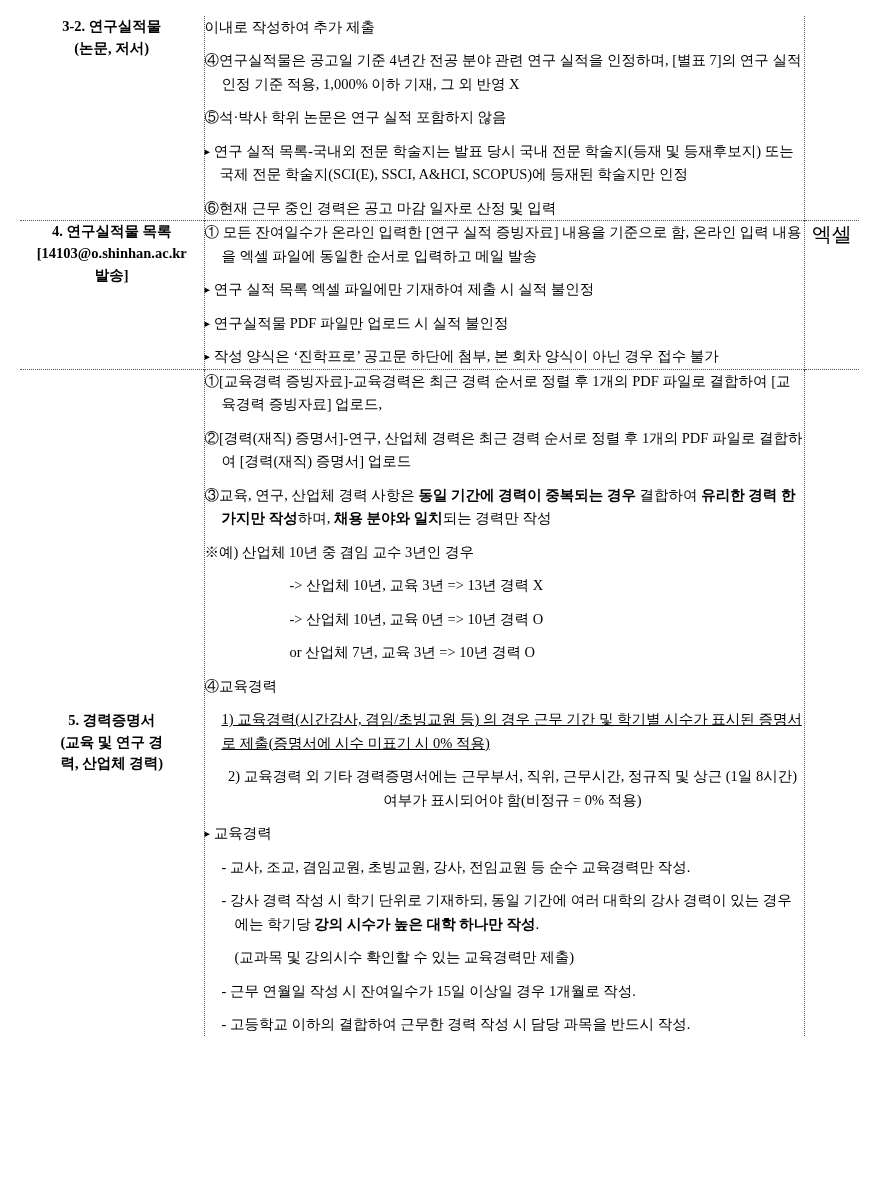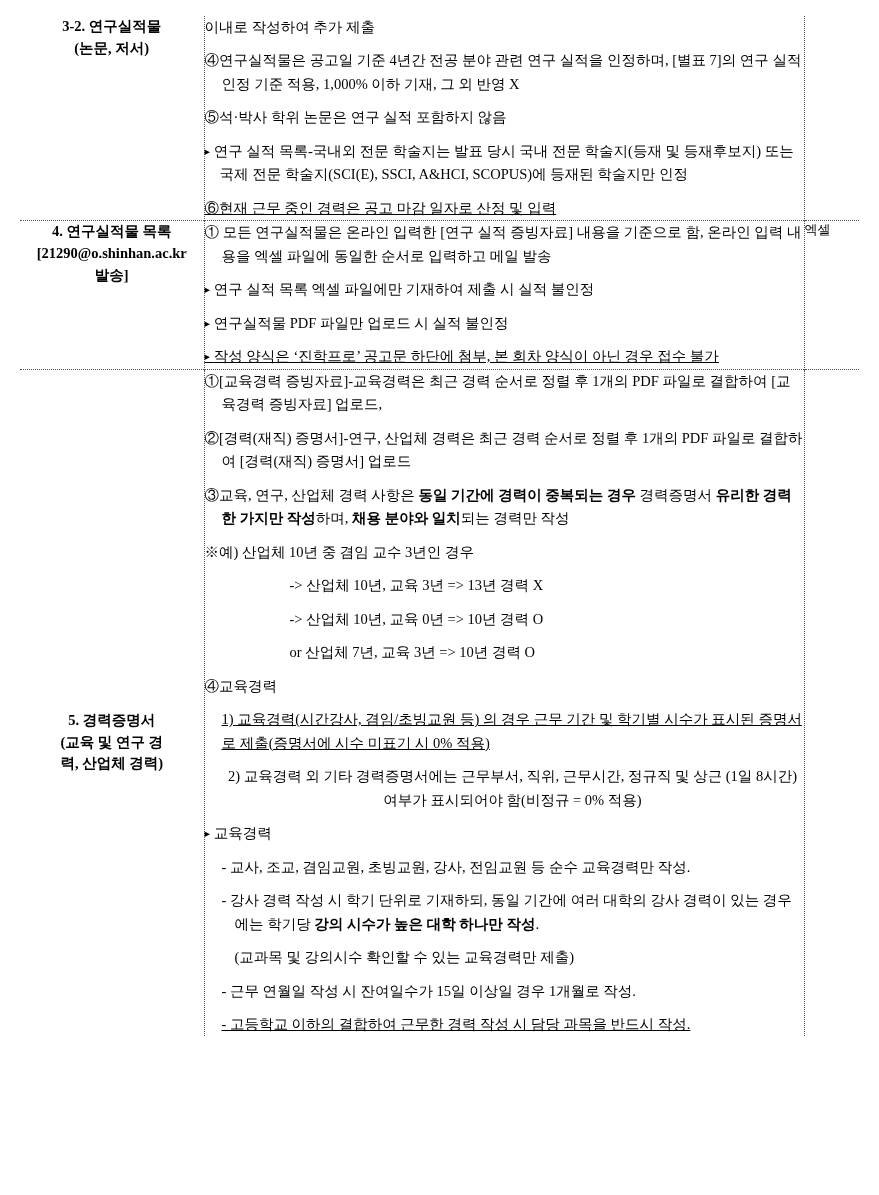--- a/index.html
+++ b/index.html
@@ -47,32 +47,32 @@
     line-height: 1.5;
   }
   .cell-body {
     padding: 10px 10px 14px 12px;
     font-size: 14.5px;
     line-height: 1.62;
   }
   .cell-note {
     border-left: 1px dotted #555555;
     padding: 10px 4px;
-    text-align: left;
-    font-size: 13px;
+    text-align: center;
+    font-size: 20px;
     vertical-align: middle;
   }
   .cell-note.blank {
     border-left: 1px dotted #555555;
   }
 
   p.line {
     margin: 0 0 10px 0;
   }
-  p.line:last-child { margin-bottom: 0; text-decoration: underline; }
+  p.line:last-child { margin-bottom: 0; }
 
   .hang {
     padding-left: 17px;
     text-indent: -17px;
   }
   .hang2 {
     padding-left: 17px;
     text-indent: -17px;
   }
   .bullet-arrow {
@@ -116,46 +116,46 @@
           <p class="line hang tight">⑤석·박사 학위 논문은 연구 실적 포함하지 않음</p>
           <p class="line bullet-arrow"><span class="arrow-glyph">▸</span> <span>연구 실적 목록-국내외 전문 학술지는 발표 당시 국내 전문 학술지(등재 및 등재후보지) 또는 국제 전문 학술지(SCI(E), SSCI, A&amp;HCI, SCOPUS)에 등재된 학술지만 인정</span></p>
           <p class="line hang">⑥현재 근무 중인 경력은 공고 마감 일자로 산정 및 입력</p>
         </td>
         <td class="cell-note blank"></td>
       </tr>
 
       <tr class="row-sep-top">
         <td class="cell-label">
           <span class="label-sub">4. 연구실적물 목록</span>
-          <span class="label-sub">[21290@o.shinhan.ac.kr</span>
+          <span class="label-sub">[14103@o.shinhan.ac.kr</span>
           <span class="label-sub">발송]</span>
         </td>
         <td class="cell-body">
-          <p class="line hang2">① 모든 연구실적물은 온라인 입력한 [연구 실적 증빙자료] 내용을 기준으로 함, 온라인 입력 내용을 엑셀 파일에 동일한 순서로 입력하고 메일 발송</p>
+          <p class="line hang2">① 모든 잔여일수가 온라인 입력한 [연구 실적 증빙자료] 내용을 기준으로 함, 온라인 입력 내용을 엑셀 파일에 동일한 순서로 입력하고 메일 발송</p>
           <p class="line bullet-arrow"><span class="arrow-glyph">▸</span> <span>연구 실적 목록 엑셀 파일에만 기재하여 제출 시 실적 불인정</span></p>
           <p class="line bullet-arrow"><span class="arrow-glyph">▸</span> <span>연구실적물 PDF 파일만 업로드 시 실적 불인정</span></p>
           <p class="line bullet-arrow"><span class="arrow-glyph">▸</span> <span>작성 양식은 ‘진학프로’ 공고문 하단에 첨부, 본 회차 양식이 아닌 경우 접수 불가</span></p>
         </td>
         <td class="cell-note">엑셀</td>
       </tr>
 
       <tr class="row-sep-top">
         <td class="cell-label">
           <div style="padding-top:340px;">
             <span class="label-sub">5. 경력증명서</span>
             <span class="label-sub">(교육 및 연구 경</span>
             <span class="label-sub">력, 산업체 경력)</span>
           </div>
         </td>
         <td class="cell-body">
           <p class="line hang">①[교육경력 증빙자료]-교육경력은 최근 경력 순서로 정렬 후 1개의 PDF 파일로 결합하여 [교육경력 증빙자료] 업로드,</p>
           <p class="line hang">②[경력(재직) 증명서]-연구, 산업체 경력은 최근 경력 순서로 정렬 후 1개의 PDF 파일로 결합하여 [경력(재직) 증명서] 업로드</p>
 
           <p class="line hang tight">
-            <span>③교육, 연구, 산업체 경력 사항은 </span><b>동일 기간에 경력이 중복되는 경우</b><span> 경력증명서 </span><b>유리한 경력 한 가지만 작성</b><span>하며, </span><b>채용 분야와 일치</b><span>되는 경력만 작성</span>
+            <span>③교육, 연구, 산업체 경력 사항은 </span><b>동일 기간에 경력이 중복되는 경우</b><span> 결합하여 </span><b>유리한 경력 한 가지만 작성</b><span>하며, </span><b>채용 분야와 일치</b><span>되는 경력만 작성</span>
           </p>
 
           <p class="line tight">※예) 산업체 10년 중 겸임 교수 3년인 경우</p>
           <p class="line indent3 tight">-&gt; 산업체 10년, 교육 3년 =&gt; 13년 경력 X</p>
           <p class="line indent3 tight">-&gt; 산업체 10년, 교육 0년 =&gt; 10년 경력 O</p>
           <p class="line indent3">or 산업체  7년, 교육 3년 =&gt; 10년 경력 O</p>
 
           <p class="line tight">④교육경력</p>
           <p class="line indent-dash tight" style="padding-left:17px;text-indent:-0px;text-decoration:underline;">1) 교육경력(시간강사, 겸임/초빙교원 등) 의 경우 근무 기간 및 학기별 시수가 표시된 증명서로 제출(증명서에 시수 미표기 시 0% 적용)</p>
           <p class="line" style="padding-left:17px;text-align:center;">2) 교육경력 외 기타 경력증명서에는 근무부서, 직위, 근무시간, 정규직 및 상근 (1일 8시간) 여부가 표시되어야 함(비정규 = 0% 적용)</p>

